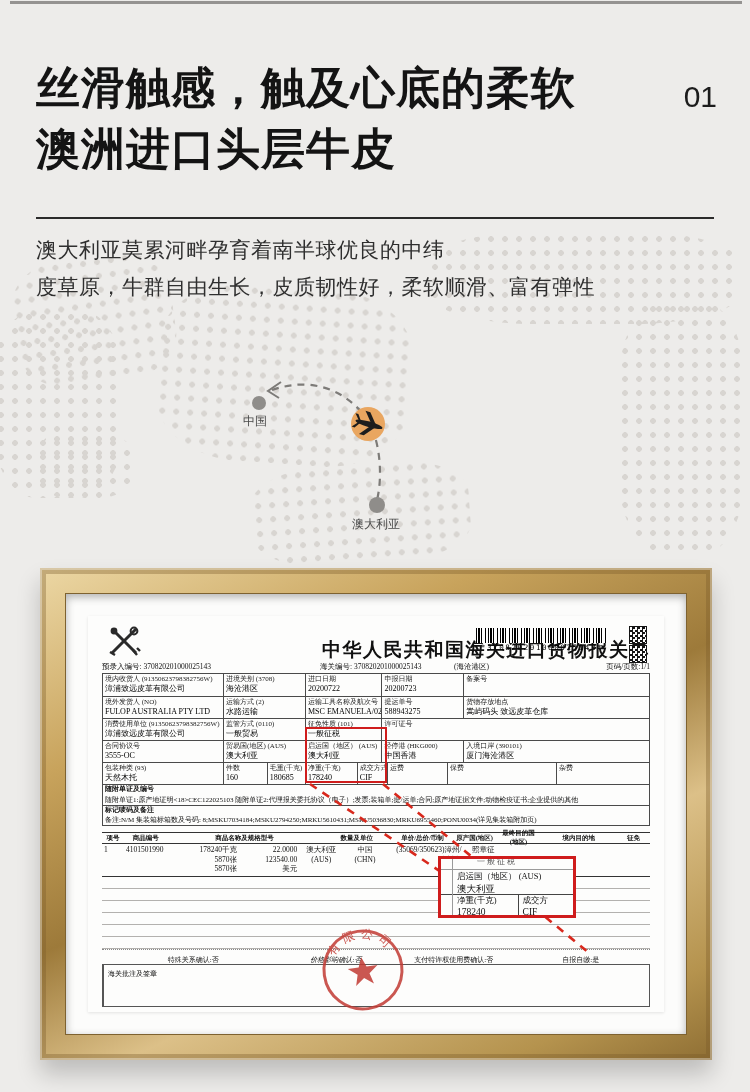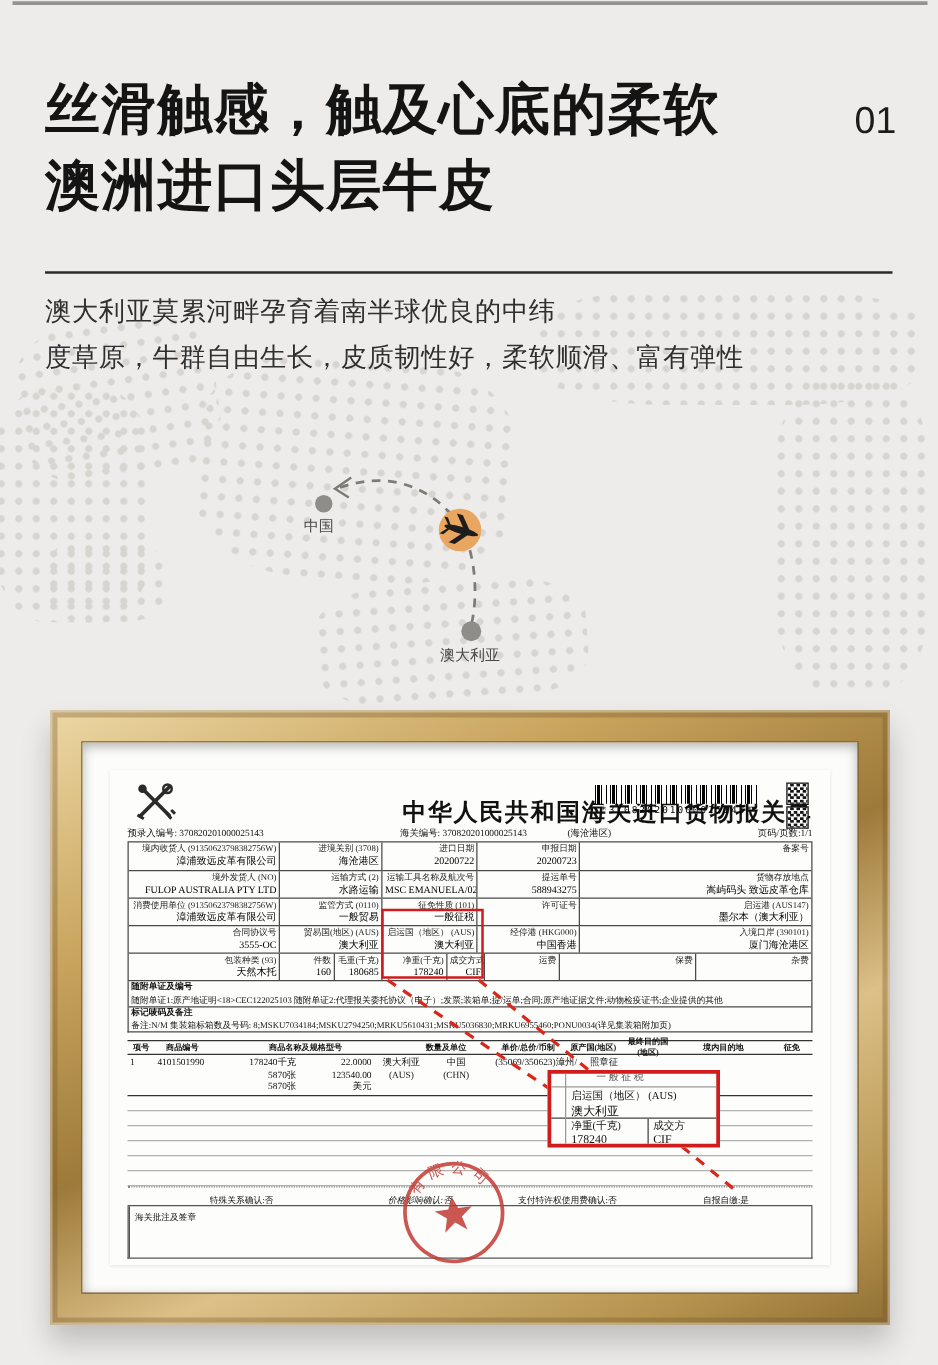--- a/index.html
+++ b/index.html
@@ -47,21 +47,21 @@
   .barcode { height:15px;
     background: repeating-linear-gradient(90deg,#000 0 1px,#fff 1px 2px,#000 2px 4px,#fff 4px 5px,#000 5px 6px,#fff 6px 9px,#000 9px 10px,#fff 10px 12px); }
   .barcode-num { font-size:7.5px; letter-spacing:1.6px; font-family:"DejaVu Sans Mono", monospace; color:#000; }
   .qr { position:absolute; right:4px; width:16px; height:16px;
     background-image: repeating-conic-gradient(#141414 0% 25%, #fbfbfb 25% 50%);
     background-size:5px 5px; outline:1px solid #141414; }
   .qr.q1 { top:3px; } .qr.q2 { top:22px; }
   .info-line { position:relative; height:11px; margin:0 14px; font-size:7.5px; color:#111; }
   .info-line span { position:absolute; white-space:nowrap; }
   .i1{left:0;} .i2{left:218px;} .i3{left:352px;} .i4{right:0;}
-  .dec-table { margin:0 14px; border:1px solid #4a4a4a;text-align:right; }
+  .dec-table { margin:0 14px; border:1px solid #4a4a4a; }
   .dec-row { display:flex; height:22px; border-top:1px solid #4a4a4a; }
   .dec-row:first-child { border-top:none; }
   .dec-cell { border-left:1px solid #4a4a4a; padding:1px 2px; overflow:hidden; }
   .dec-cell:first-child { border-left:none; }
   .dec-label { font-size:7px; color:#222; white-space:nowrap; line-height:1.25; }
   .dec-value { font-size:8px; color:#000; white-space:nowrap; line-height:1.2; }
   .docs-section { margin:0 14px; border:1px solid #4a4a4a; border-top:none; }
   .docs-label { font-size:7px; font-weight:bold; padding:1px 2px 0; height:9px; line-height:1.1; }
   .docs-value { font-size:7px; padding:1px 2px; height:11px; white-space:nowrap; overflow:hidden; }
   .docs-sep { border-top:1px solid #4a4a4a; }
@@ -231,24 +231,20 @@
               <div class="dec-value">一般贸易</div>
             </div>
           <div class="dec-cell" style="width:14%">
               <div class="dec-label">征免性质 (101)</div>
               <div class="dec-value">一般征税</div>
             </div>
           <div class="dec-cell" style="width:15%">
               <div class="dec-label">许可证号</div>
               <div class="dec-value"></div>
             </div>
-          <div class="dec-cell" style="width:34%">
-              <div class="dec-label">启运港 (AUS147)</div>
-              <div class="dec-value">墨尔本（澳大利亚）</div>
-            </div>
         </div>
         <div class="dec-row">
           <div class="dec-cell" style="width:22%">
               <div class="dec-label">合同协议号</div>
               <div class="dec-value">3555-OC</div>
             </div>
           <div class="dec-cell" style="width:15%">
               <div class="dec-label">贸易国(地区) (AUS)</div>
               <div class="dec-value">澳大利亚</div>
             </div>

